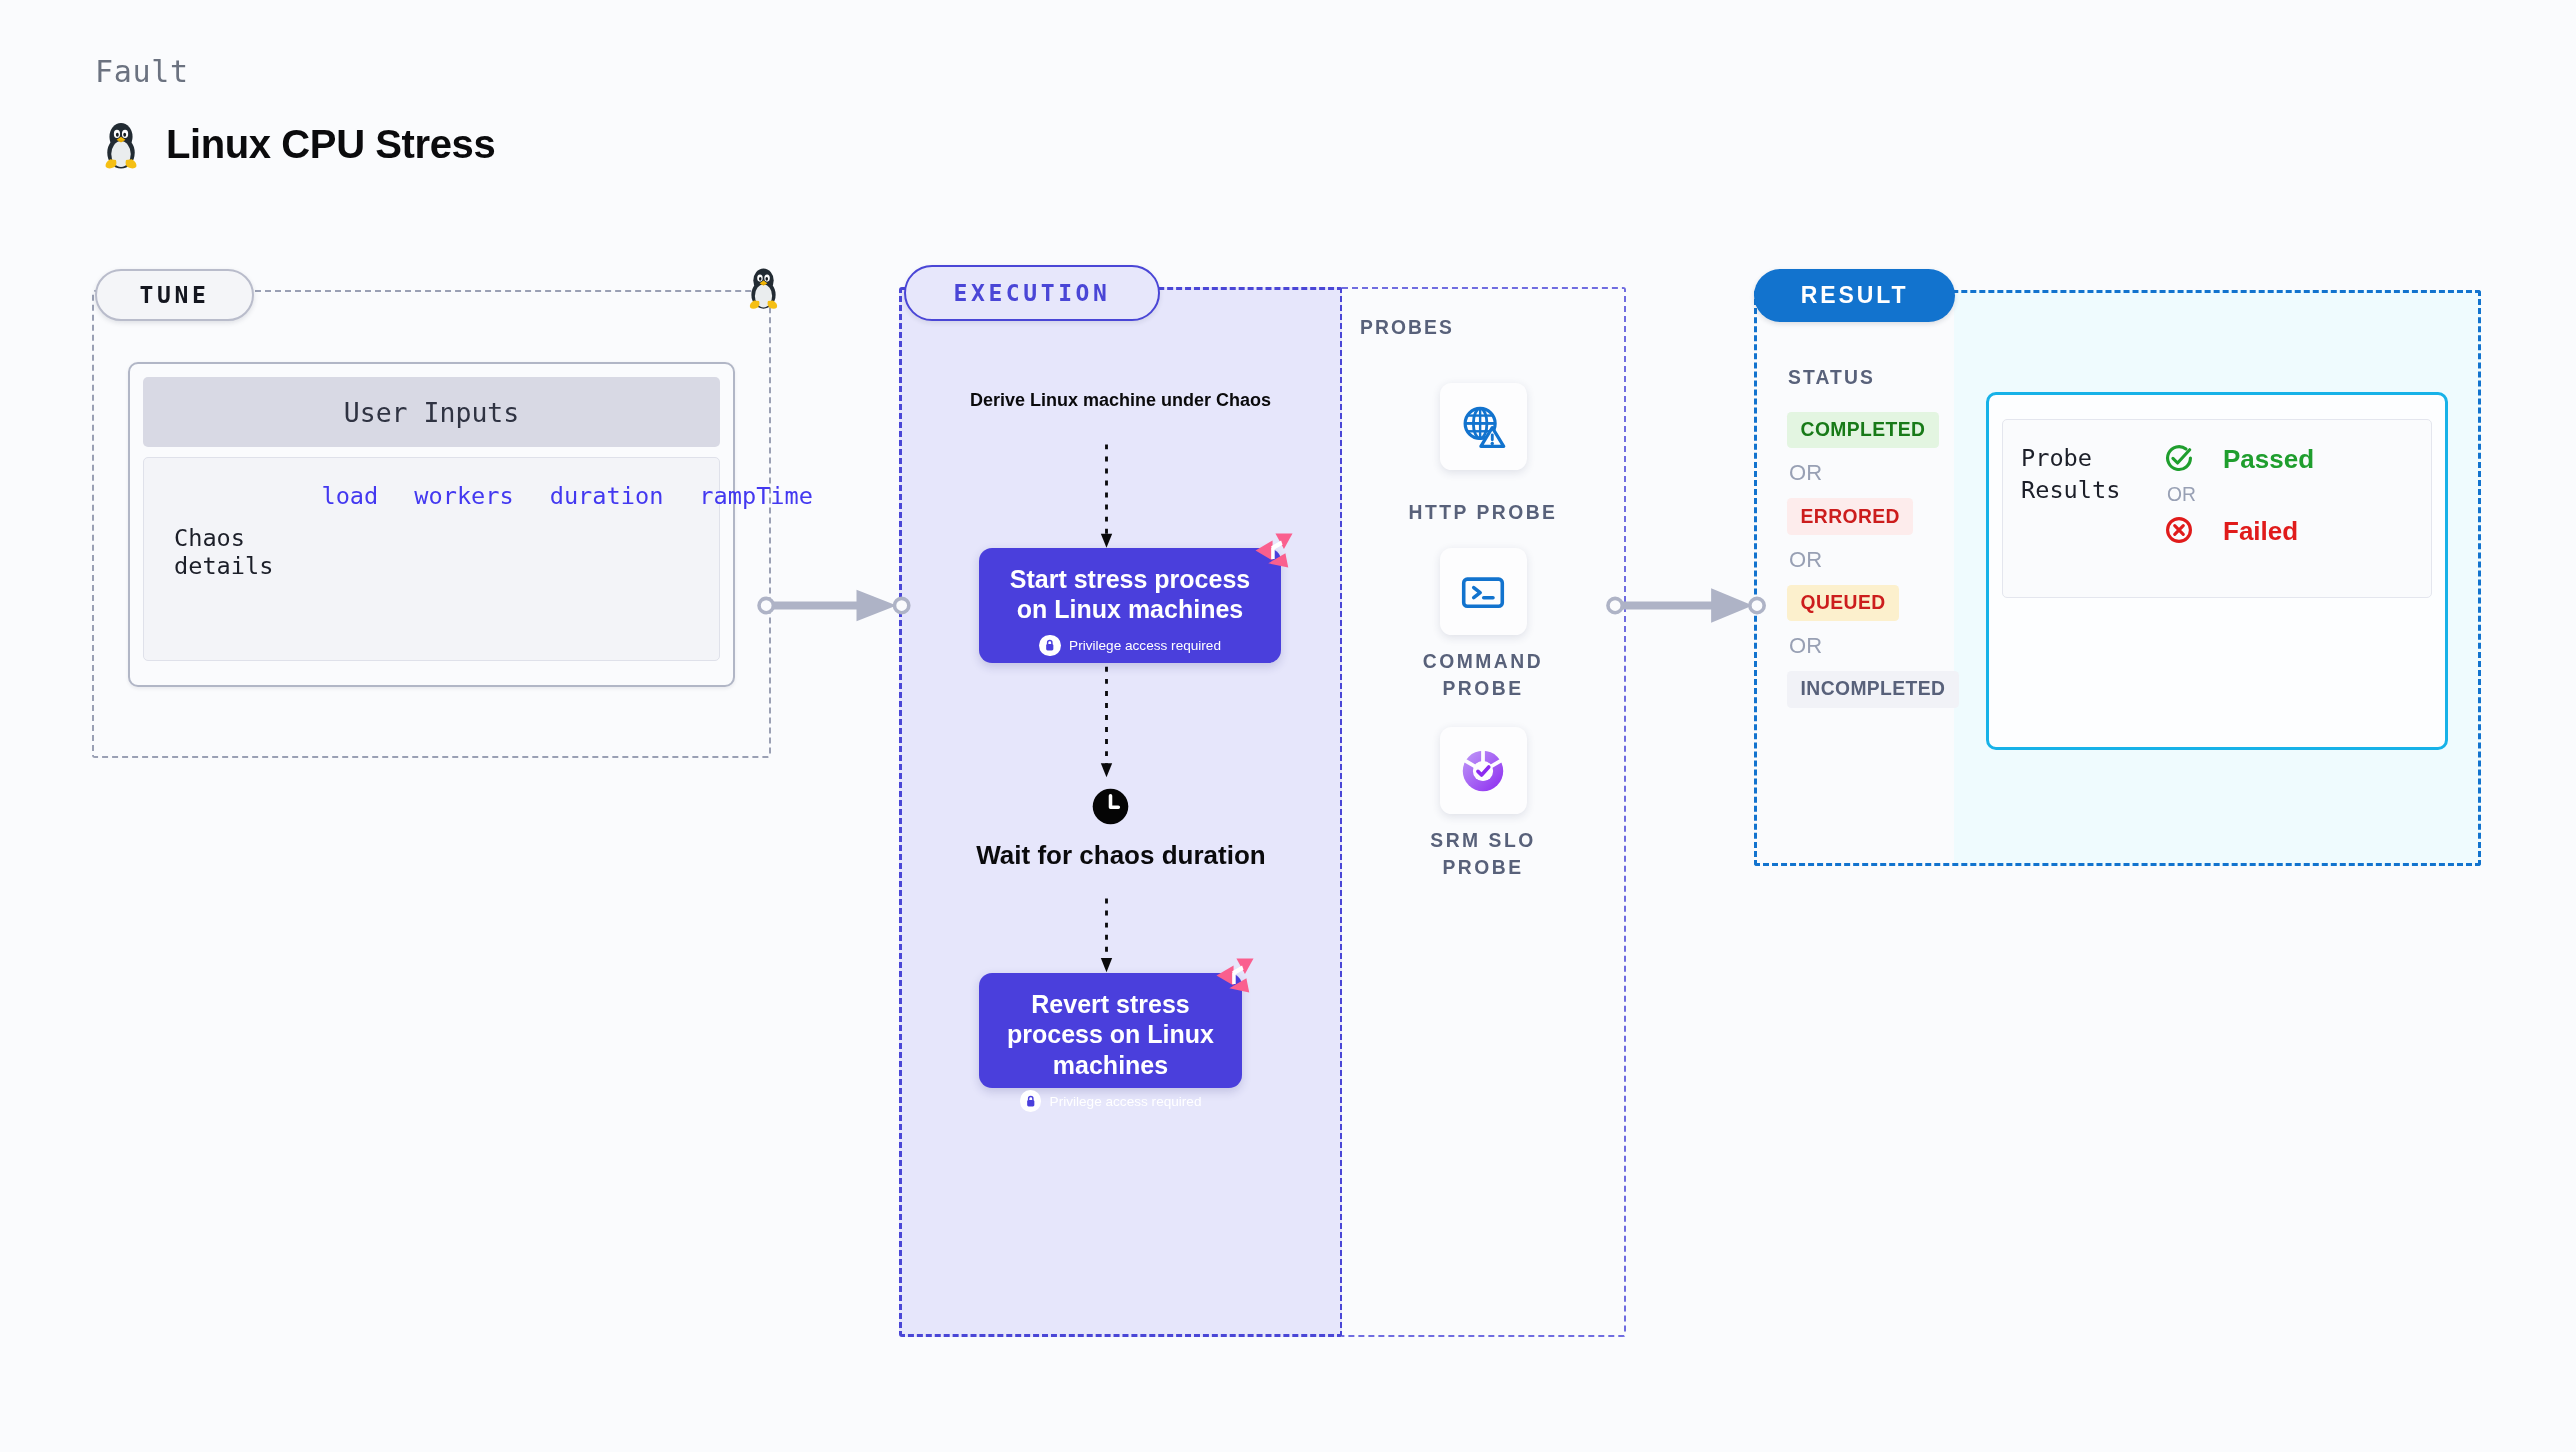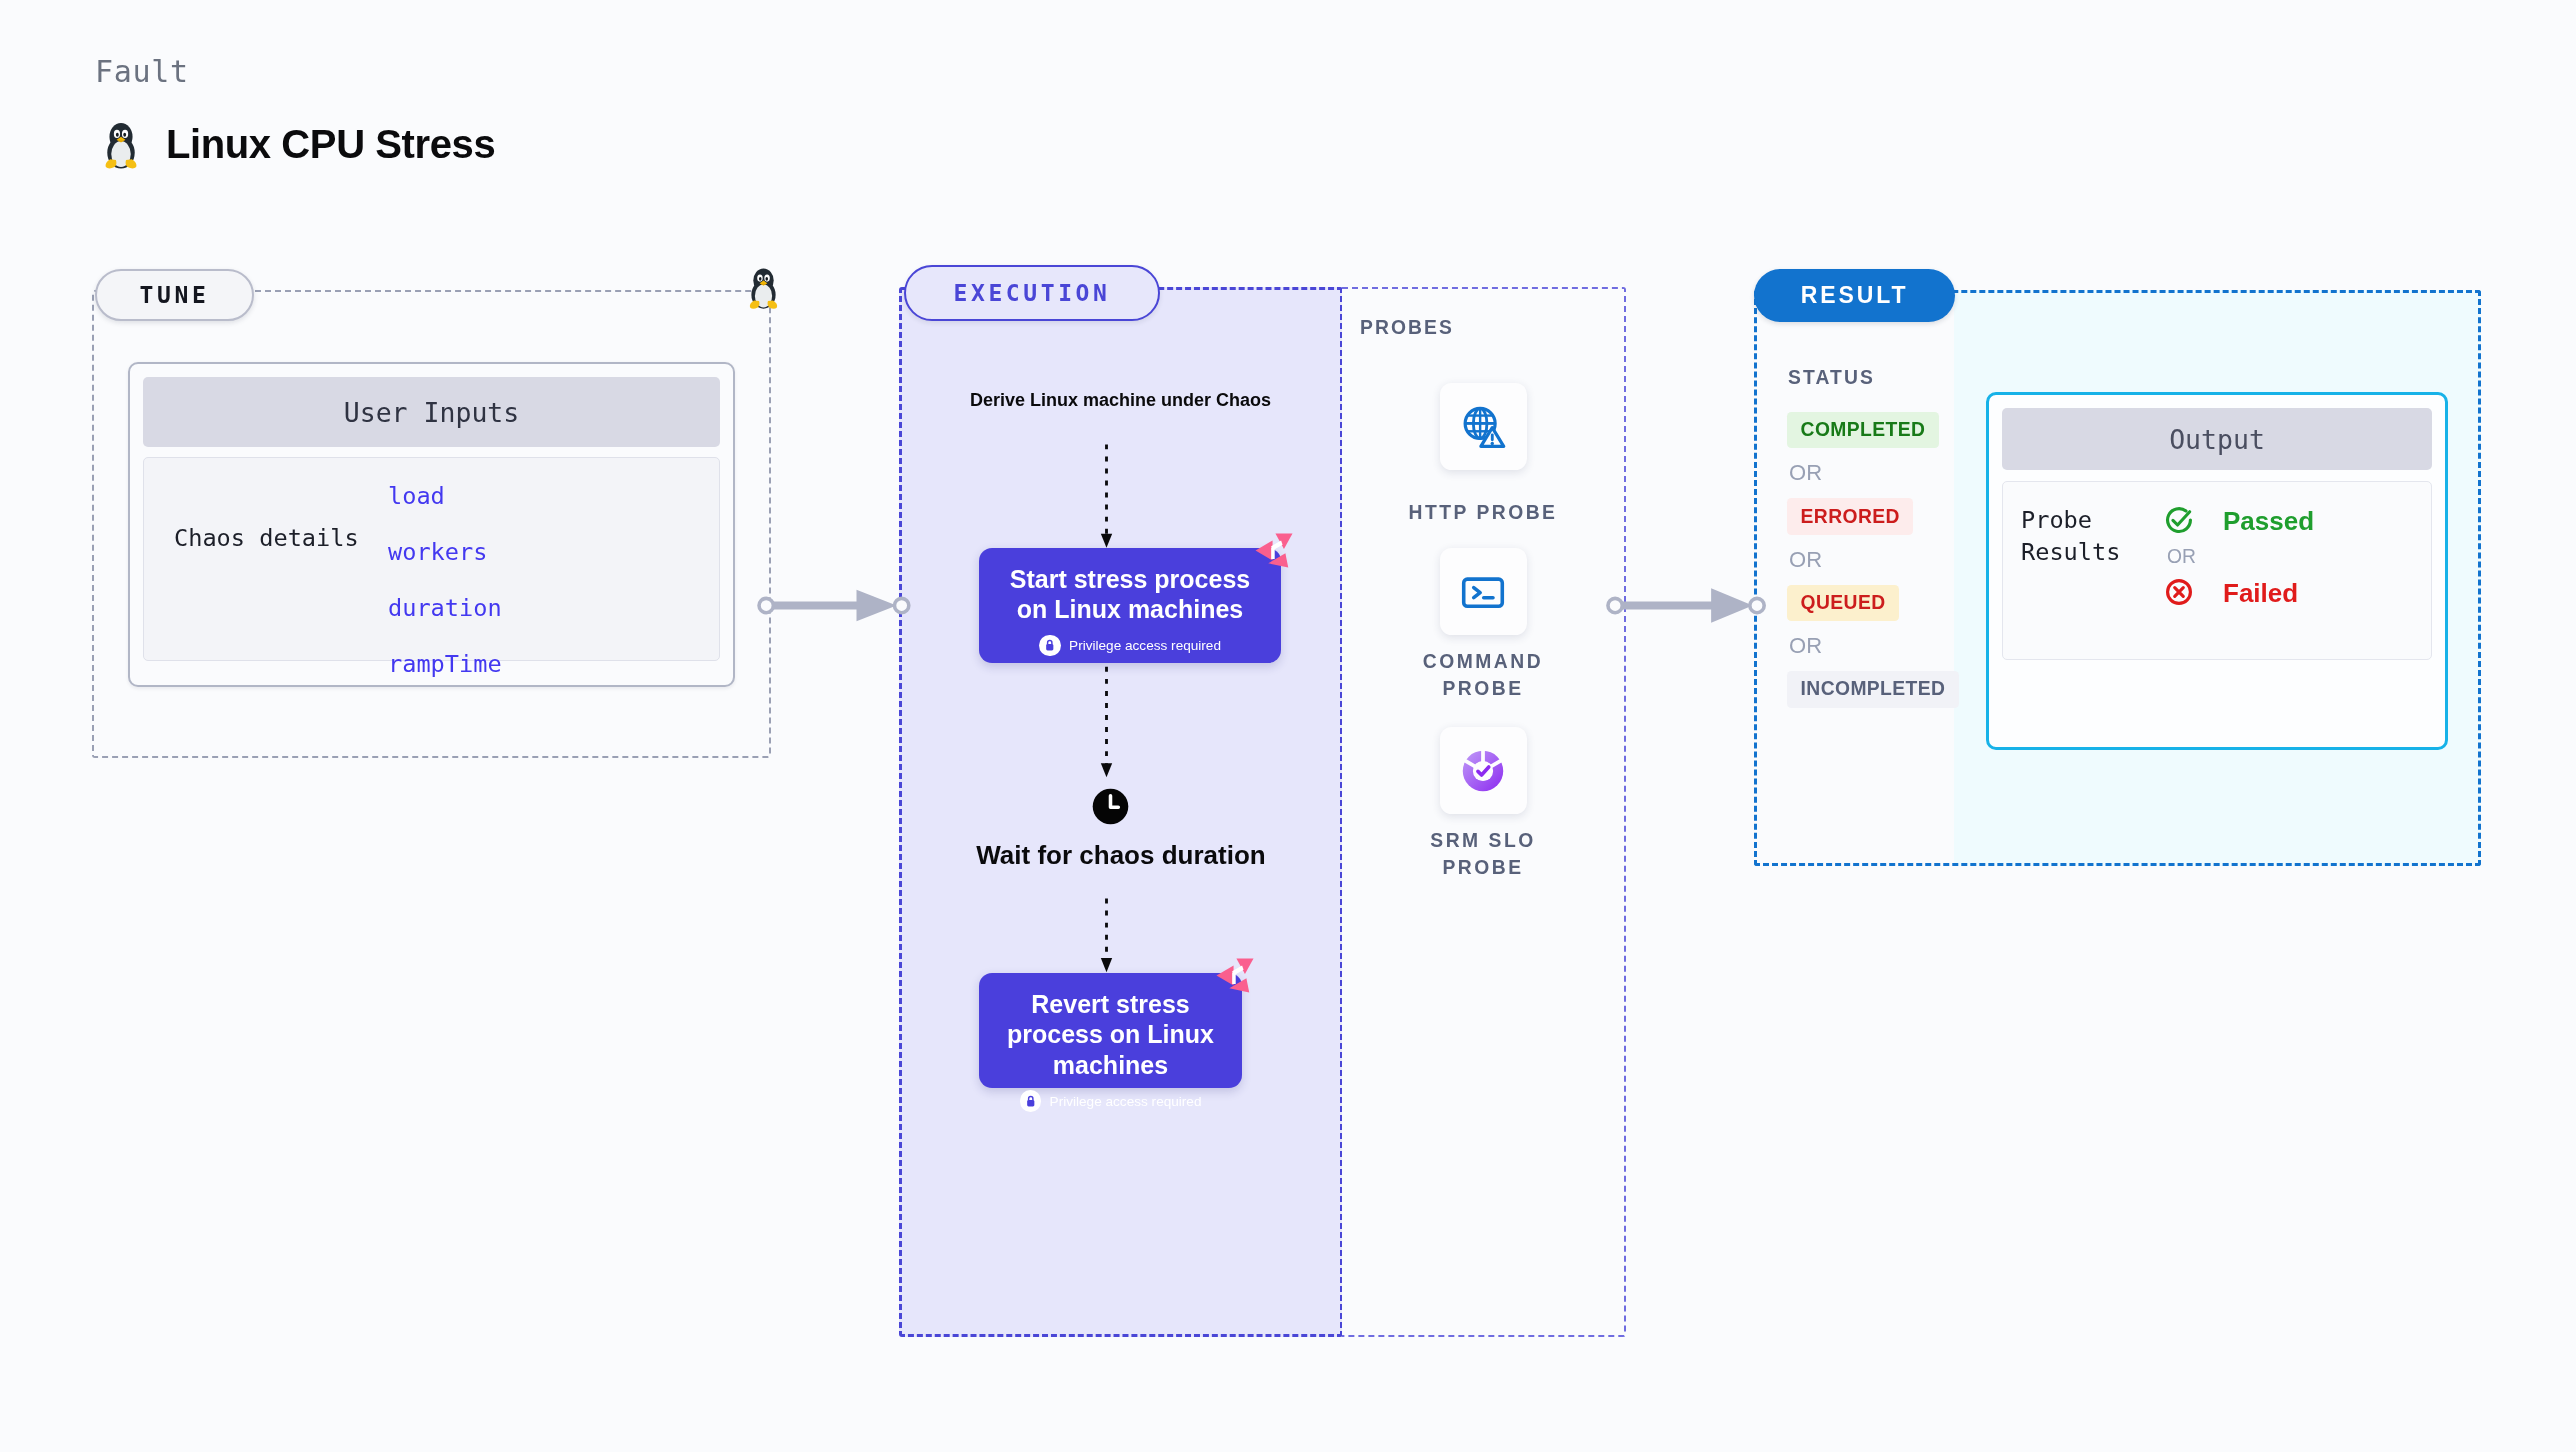--- a/index.html
+++ b/index.html
@@ -117,21 +117,21 @@
   #user-inputs-body {
     margin-top: 10px; height: 204px;
     background: #f3f4f8; border: 1.4px solid #dfe1ea; border-radius: 5px;
     display: flex; align-items: flex-start; padding: 24px 0 0 0;
   }
   #chaos-details-label {
     width: 244px; padding-left: 30px; padding-top: 42px;
     font-family: "DejaVu Sans Mono", monospace;
     font-size: 23.6px; color: #1c1f29;
   }
-  #chaos-params { display: flex; flex-direction: column; gap: 28px; }
+  #chaos-params { display: flex; flex-direction: row; gap: 36px; margin-left: 48px; }
   .chaos-param {
     font-family: "DejaVu Sans Mono", monospace;
     font-size: 23.6px; color: #4338f0;
   }
 
   
   .connector { position: absolute; z-index: 5; }
 
   
   #derive-text {
@@ -494,21 +494,20 @@
     <div class="status-badge" style="color:#187a18;background:#e3f5e1;">COMPLETED</div>
     <div class="status-or">OR</div>
     <div class="status-badge" style="color:#cc1d1d;background:#fdecec;">ERRORED</div>
     <div class="status-or">OR</div>
     <div class="status-badge" style="color:#cc1d1d;background:#fcf0cd;">QUEUED</div>
     <div class="status-or">OR</div>
     <div class="status-badge" style="color:#58617a;background:#f1f2f7;">INCOMPLETED</div>
   </div>
 
   <div id="output-card">
-    <div id="output-header">Output</div>
 
 
     <div id="probe-results-row">
       <div id="probe-results-key">Probe Results</div>
       <div id="probe-results-vals">
         <div class="pr-line">
           <span>
             <svg width="30" height="30" viewBox="0 0 42 42">
               <path d="M37 21 a16 16 0 1 1 -6.2 -12.6" fill="none" stroke="#1f9e2e" stroke-width="4.4" stroke-linecap="round"></path>
               <path d="M12.5 21.5 L19 28 L36 9.5" fill="none" stroke="#1f9e2e" stroke-width="4.4" stroke-linecap="round" stroke-linejoin="round"></path>

